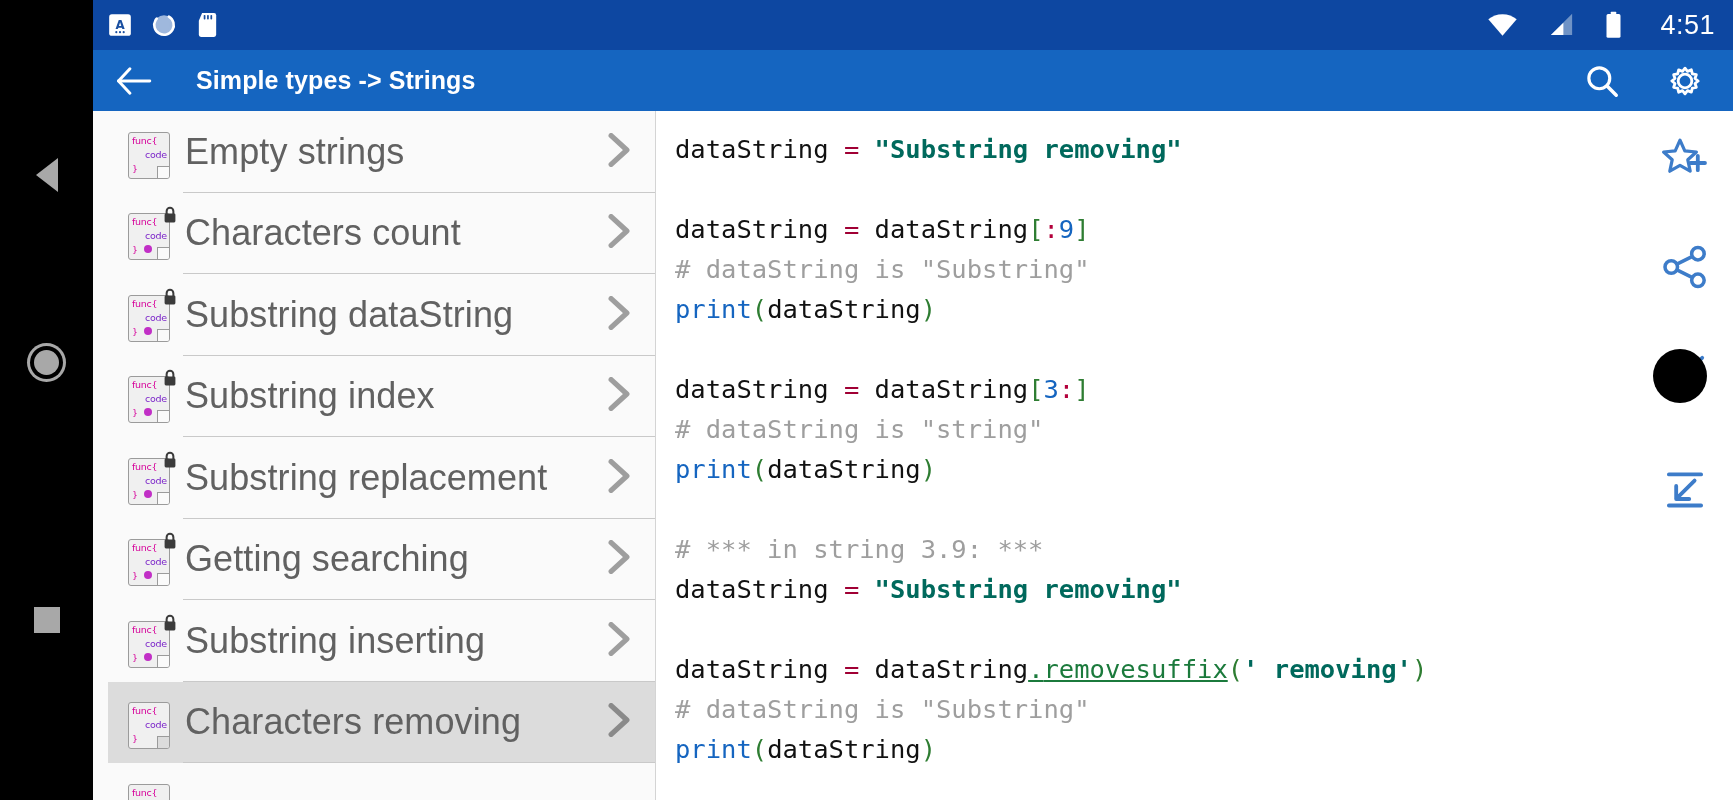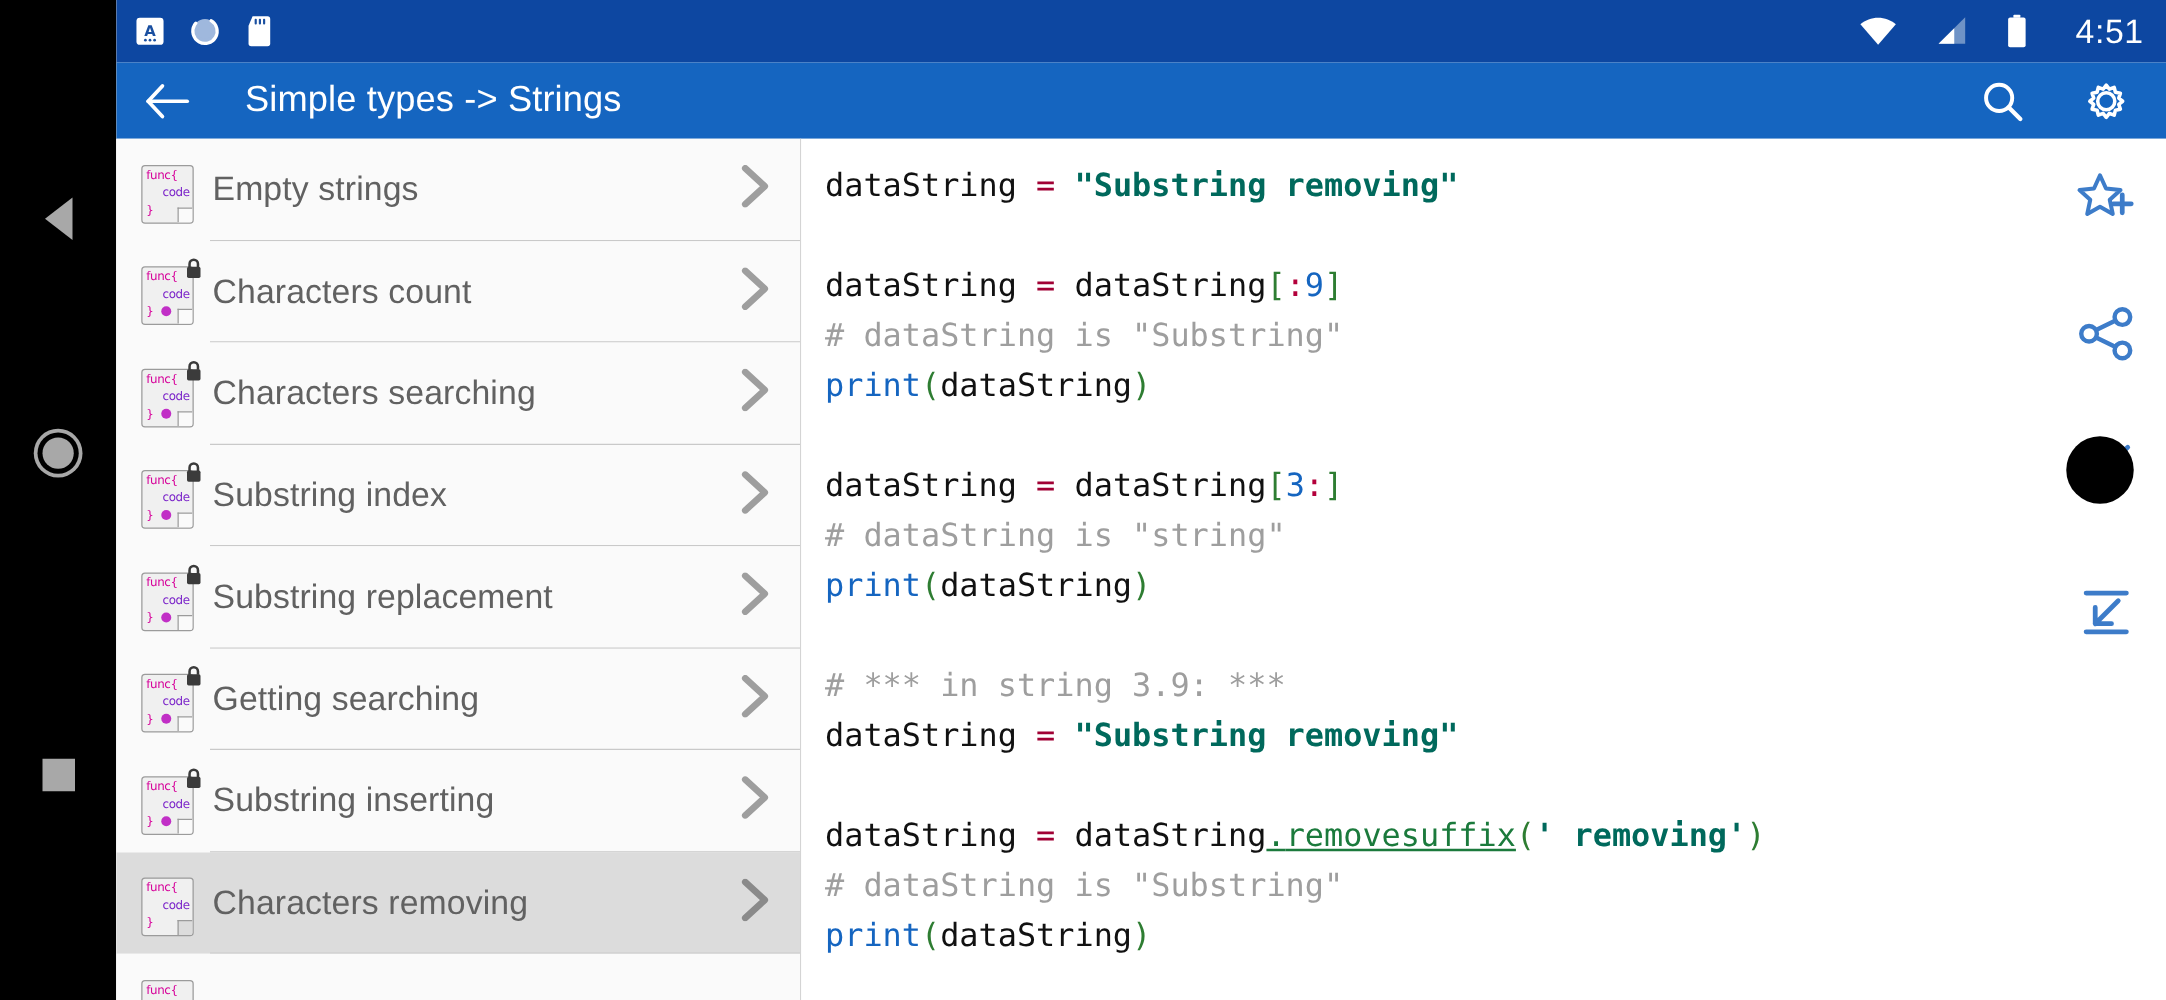--- a/index.html
+++ b/index.html
@@ -46,28 +46,28 @@
   .status-right { margin-left: auto; display: flex; align-items: center; gap: 30px; }
   .si { display: block; }
   .time-text { color: #fff; font-size: 27px; font-weight: 400; letter-spacing: .5px; margin-left: 8px; }
 
   
   .appbar {
     height: 61px; background: #1565c0; display: flex; align-items: center;
     padding: 0 28px 0 22px; position: relative;
   }
   .appbar-title {
-    color: #fff; font-size: 29px; font-weight: 400; margin-left: 43px;
+    color: #fff; font-size: 25px; font-weight: 700; margin-left: 43px;
     letter-spacing: .1px; white-space: nowrap;
   }
   .appbar-actions { margin-left: auto; display: flex; align-items: center; gap: 44px; }
   .iconbtn { display: flex; align-items: center; justify-content: center; cursor: pointer; }
 
   
-  .content { display: flex; height: 689px; background: #fafafa; }
+  .content { display: flex; height: 689px; background: #fafafa; margin-left: 15px; }
 
   
   .sidebar {
     width: 547px; flex: 0 0 547px; background: #fafafa;
     overflow: hidden; position: relative;
     border-right: 1px solid #d4d4d4;
   }
   .list-item {
     display: flex; align-items: center; height: 81.5px;
     padding-left: 14px; position: relative; background: #fafafa;
@@ -90,21 +90,21 @@
   .codefile .l1 { position:absolute; top:2px; left:3px; font-size:9.5px; color:#d6009a; letter-spacing:-.3px;}
   .codefile .l2 { position:absolute; top:16px; left:16px; font-size:9.5px; color:#7b24c9; letter-spacing:-.3px;}
   .codefile .l3 { position:absolute; top:30px; left:3px; font-size:9.5px; color:#d6009a;}
   .codefile .dot { position:absolute; bottom:6px; left:15px; width:8px;height:8px;border-radius:50%;background:#c12fc6;}
   .codefile .fold {
     position:absolute; right:0; bottom:0; width:11px; height:11px;
     background:#fafafa; border-left:1px solid #9b9b9b; border-top:1px solid #9b9b9b;
   }
   .lockbadge { position:absolute; left:40px; top:2px; }
   .li-label {
-    font-size: 27px; color: #616161; font-weight: 400; letter-spacing: .1px;
+    font-size: 36px; color: #616161; font-weight: 400; letter-spacing: .1px;
     white-space: nowrap; padding-left: 11px;
   }
   .li-chevron { margin-left: auto; margin-right: 22px; }
 
   
   .codepane {
     flex: 1 1 auto; background: #ffffff; position: relative;
     padding: 18px 0 0 19px; overflow: hidden;
   }
   pre.code {
@@ -272,21 +272,21 @@
               <span class="dot"></span>
                 <span class="fold"></span>
             </div>
             <span class="lockbadge">
               <svg width="16" height="18" viewBox="0 0 14 16">
                   <path d="M4 7V4.6a3 3 0 0 1 6 0V7" fill="none" stroke="#3b3b3b" stroke-width="1.8"></path>
                   <rect x="2.2" y="6.6" width="9.6" height="8" rx="1.2" fill="#3b3b3b"></rect>
                 </svg>
             </span>
           </div>
-          <div class="li-label">Characters searching</div>
+          <div class="li-label">Substring dataString</div>
           <div class="li-chevron">
             <svg width="28" height="34" viewBox="0 0 18 26">
                 <path d="M3 2l12 11L3 24" fill="none" stroke="#9e9e9e" stroke-width="4" stroke-linecap="round" stroke-linejoin="round"></path>
               </svg>
           </div>
           <div class="divider"></div>
         </div>
 
         <div class="list-item">
           <div class="li-icon">

